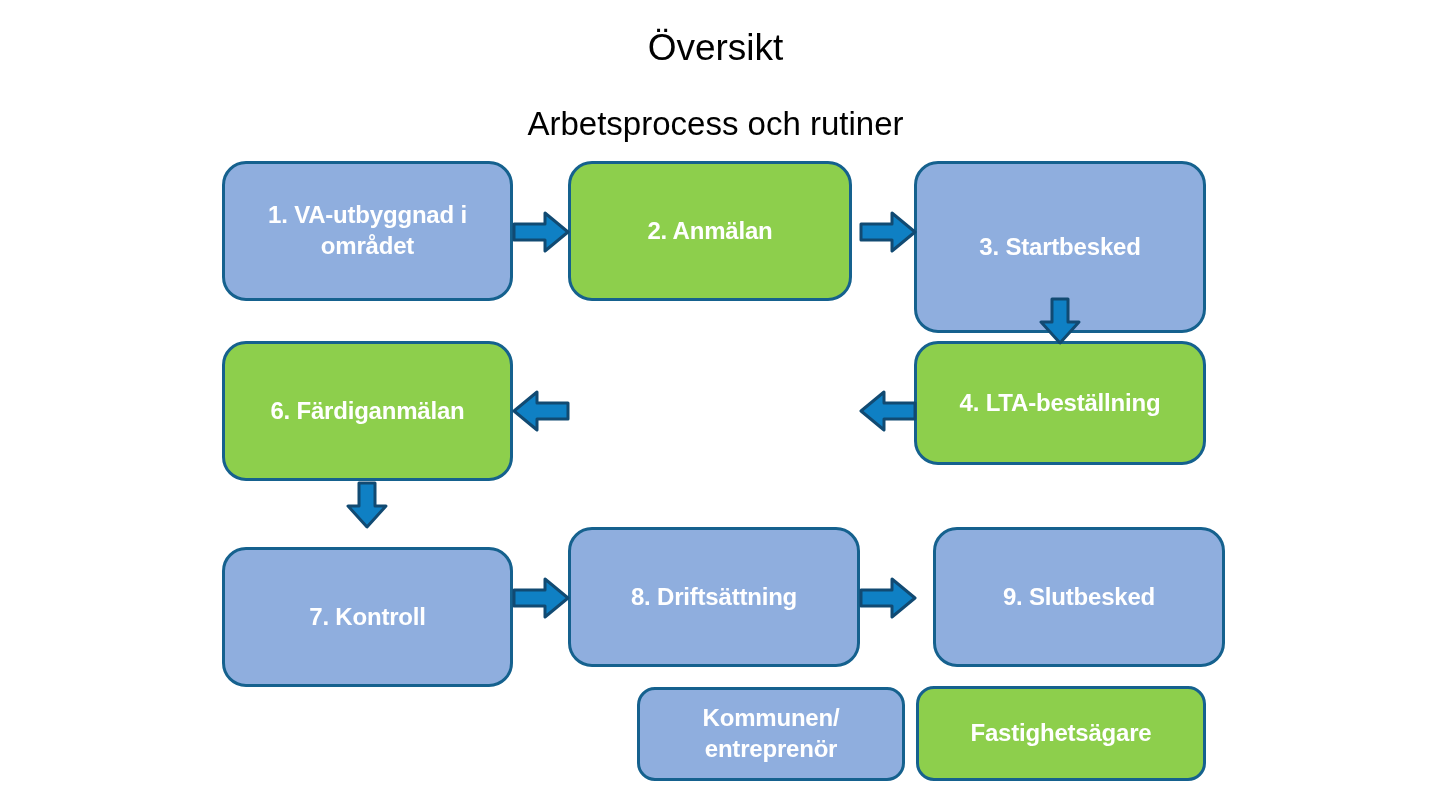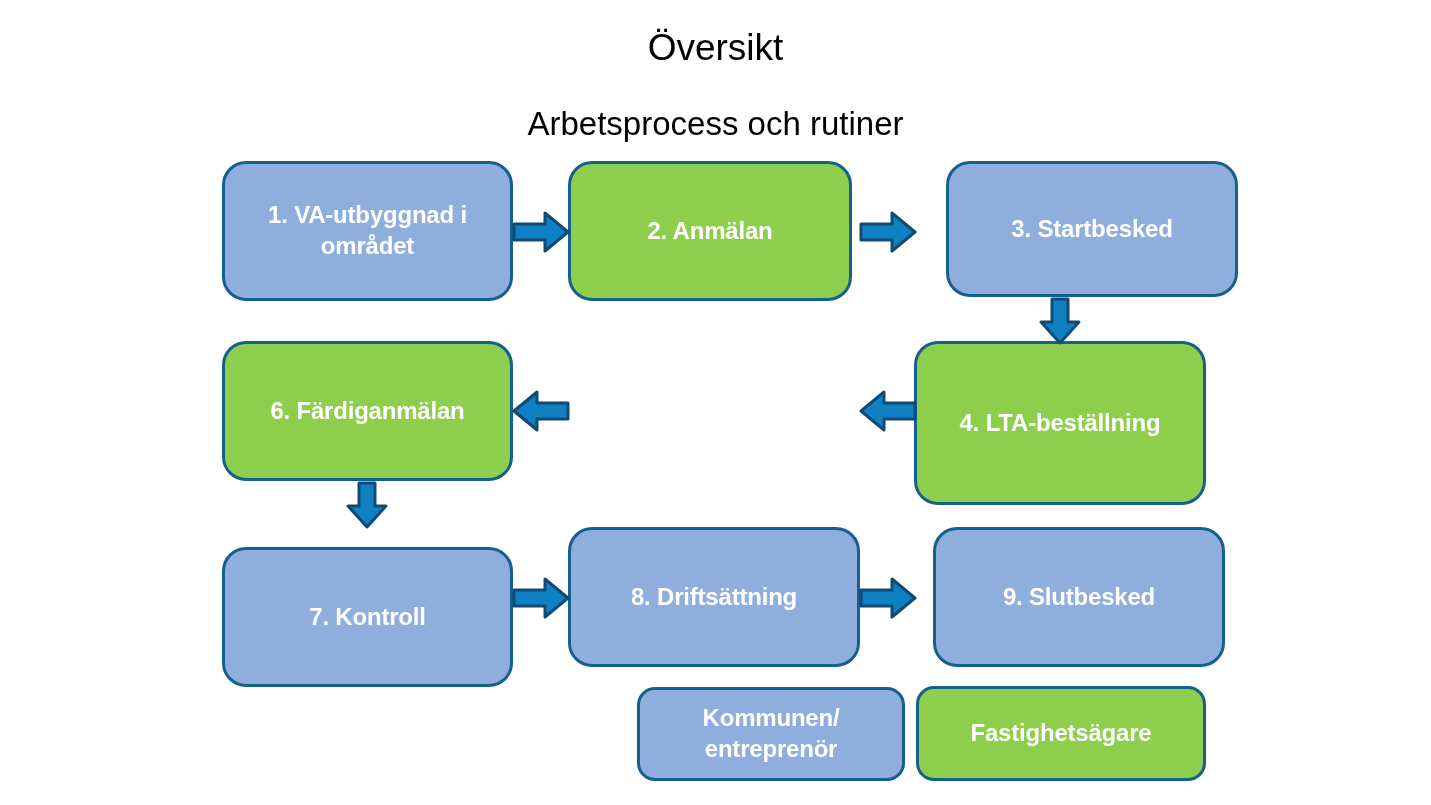--- a/index.html
+++ b/index.html
@@ -47,22 +47,22 @@
     font-size: 24px;
     line-height: 1.28;
     letter-spacing: -0.2px;
     z-index: 1;
   }
   .blue  { background: var(--municipality-blue, #8FAEDE); }
   .green { background: var(--owner-green, #8DCF4C); }
 
   .pos-1 { left: 222px; top: 161px; width: 291px; height: 140px; }
   .pos-2 { left: 568px; top: 161px; width: 284px; height: 140px; }
-  .pos-3 { left: 914px; top: 161px; width: 292px; height: 136px; margin-left: 32px; }
-  .pos-4 { left: 914px; top: 341px; width: 292px; height: 164px; }
+  .pos-3 { left: 914px; top: 161px; width: 292px; height: 172px; }
+  .pos-4 { left: 914px; top: 341px; width: 292px; height: 124px; }
   .pos-5 { left: 568px; top: 341px; width: 292px; height: 140px; }
   .pos-6 { left: 222px; top: 341px; width: 291px; height: 140px; }
   .pos-7 { left: 222px; top: 527px; width: 291px; height: 140px; margin-top: 20px; }
   .pos-8 { left: 568px; top: 527px; width: 292px; height: 140px; }
   .pos-9 { left: 933px; top: 527px; width: 292px; height: 140px; }
 
   .legend-box { border-radius: 18px; padding: 0 18px; }
   .pos-legend-blue  { left: 637px; top: 687px; width: 268px; height: 94px; }
   .pos-legend-green { left: 916px; top: 686px; width: 290px; height: 95px; }
 

